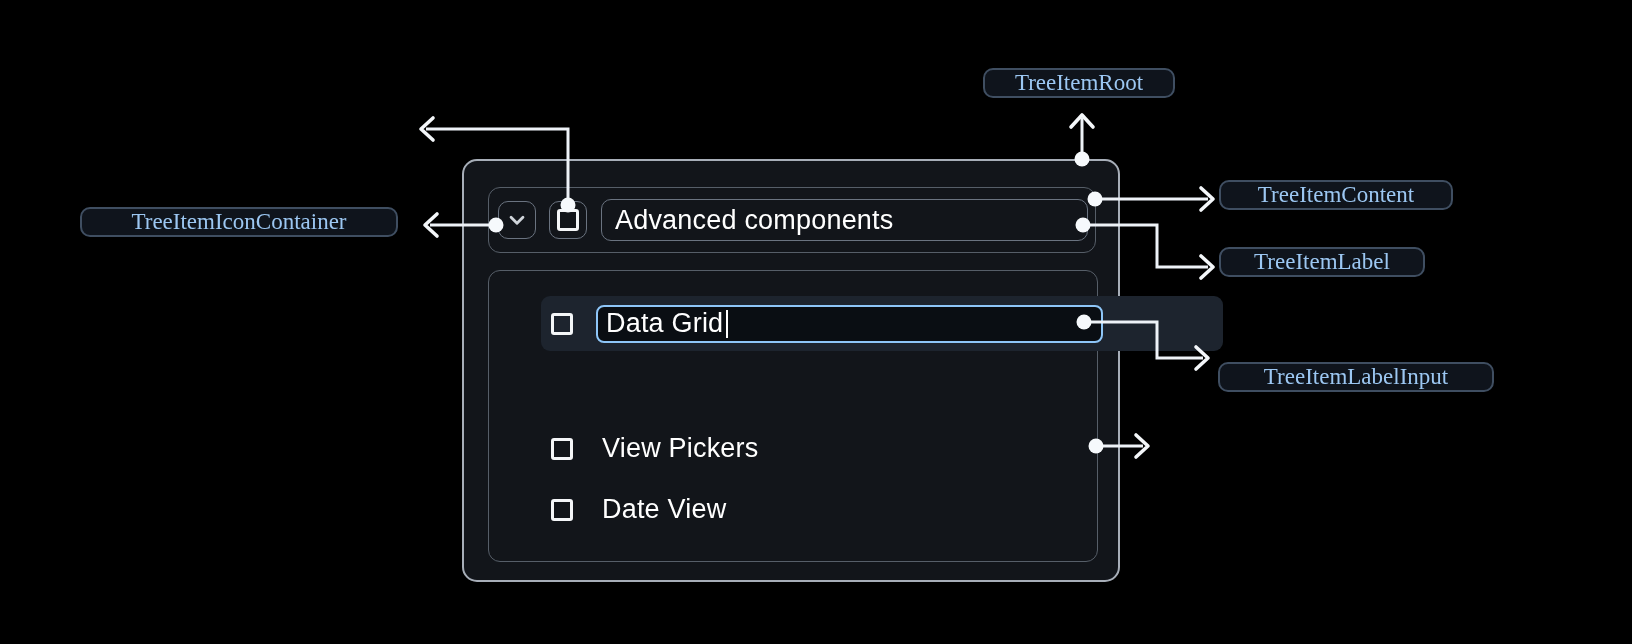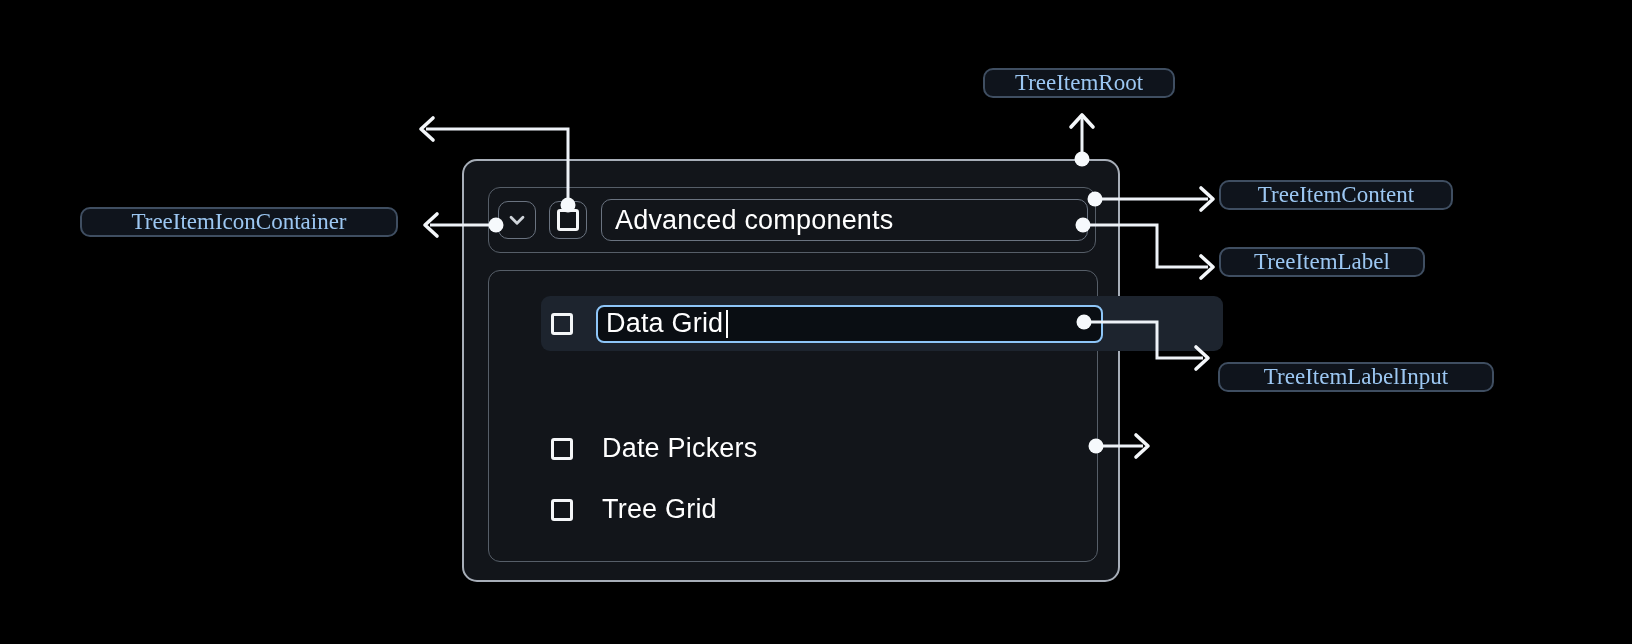--- a/index.html
+++ b/index.html
@@ -107,26 +107,26 @@
         <span class="cb"></span>
         <div id="label-input-box">
           <span class="tree-text">Data Grid</span>
           <span class="caret"></span>
         </div>
       </div>
 
 
       <div class="row" id="row-2">
         <span class="cb"></span>
-        <span class="tree-text row-label">Date Pickers</span>
+        <span class="tree-text row-label">View Pickers</span>
       </div>
 
       <div class="row" id="row-3">
         <span class="cb"></span>
-        <span class="tree-text row-label">Tree Grid</span>
+        <span class="tree-text row-label">Date View</span>
       </div>
 
     </div>
   </div>
 
   <svg id="connectors" width="1632" height="644" viewBox="0 0 1632 644">
     <g stroke="#eef2f7" stroke-width="3" fill="none">
       <path d="M1082 118 V158"></path>
       <path d="M426 129 H568 V203"></path>
       <path d="M430 225 H494"></path>

